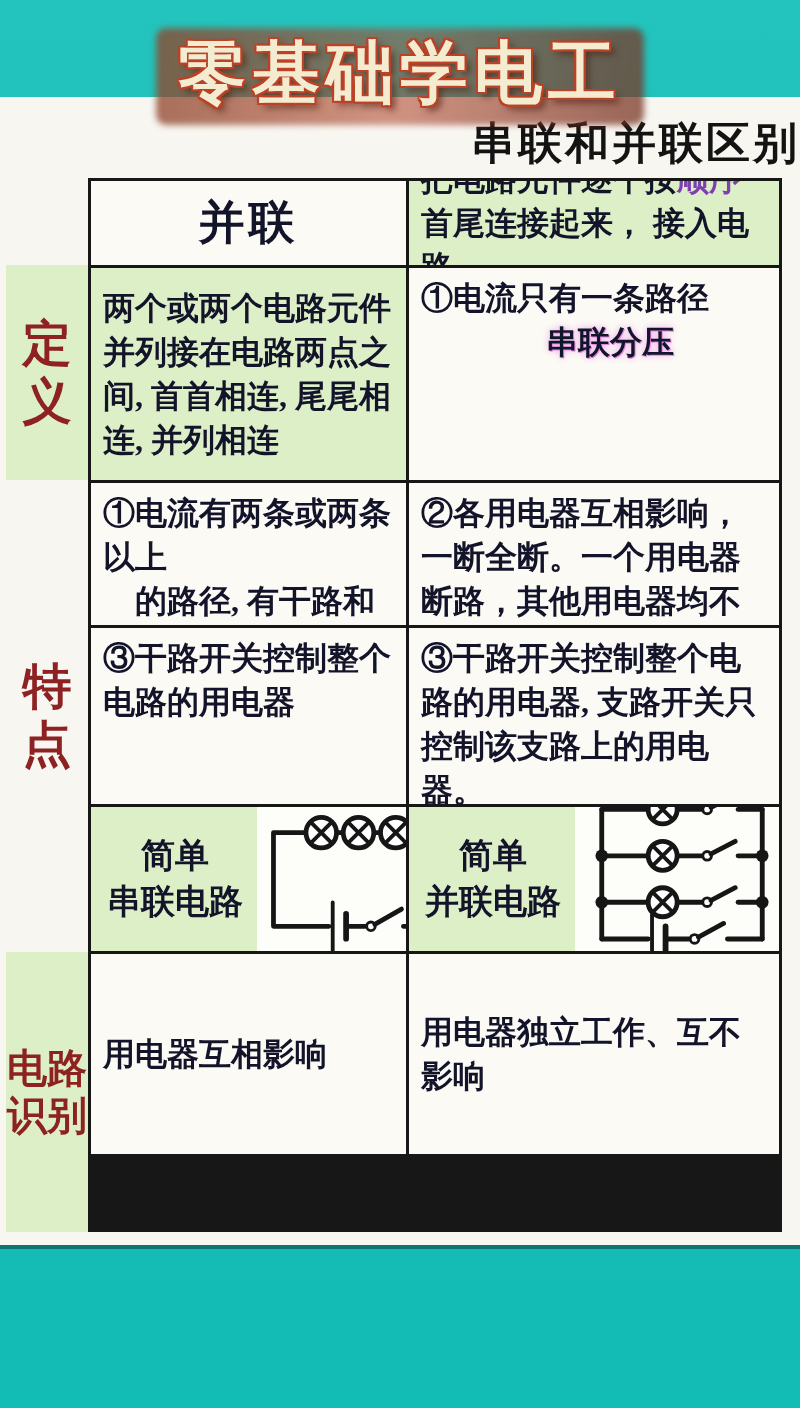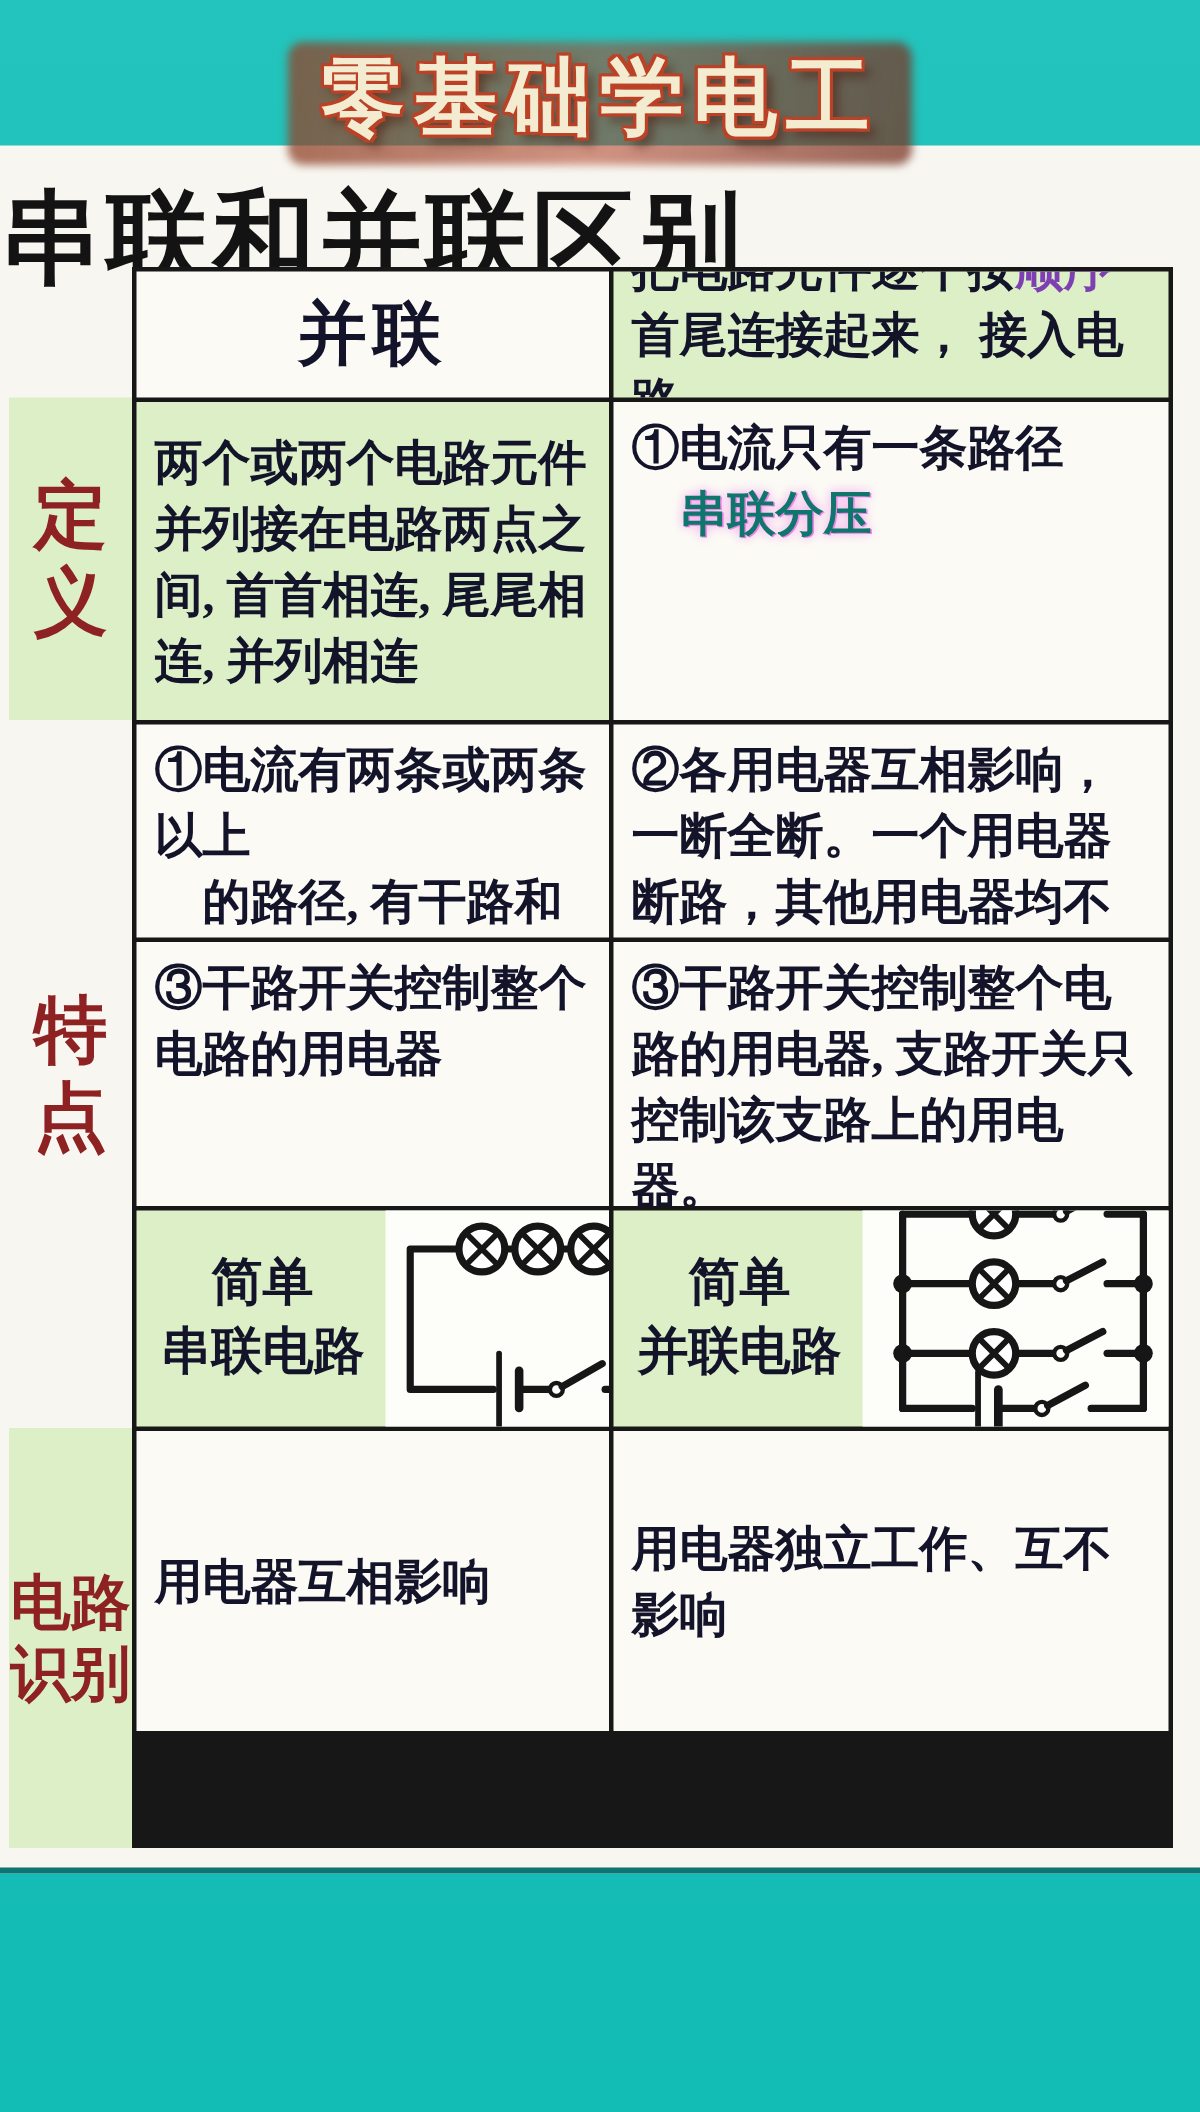--- a/index.html
+++ b/index.html
@@ -18,30 +18,30 @@
   }
   .banner-inner{
     position:relative;display:inline-block;padding:4px 18px 8px;
   }
   .banner-inner::before{
     content:"";position:absolute;inset:4px -4px 2px -4px;border-radius:10px;
     background:linear-gradient(100deg,rgba(143,70,44,.78),rgba(178,66,40,.55),rgba(120,52,36,.75));
     filter:blur(3px);
   }
   .banner-text{
-    position:relative;font-size:56px;font-weight:bold;letter-spacing:6px;color:#f4ecd0;
+    position:relative;font-size:68px;font-weight:bold;letter-spacing:6px;color:#f4ecd0;
     text-shadow:
       2px 0 0 #bb4227,-2px 0 0 #bb4227,0 2px 0 #bb4227,0 -2px 0 #bb4227,
       2px 2px 0 #bb4227,-2px -2px 0 #bb4227,2px -2px 0 #bb4227,-2px 2px 0 #bb4227,
       5px 5px 7px rgba(70,25,12,.65);
   }
   
   .heading{
-    position:absolute;top:114px;left:0;width:800px;text-align:left;
-    font-size:68px;font-weight:bold;color:#131313;letter-spacing:3px;z-index:2;
+    position:absolute;top:114px;left:0;width:800px;text-align:right;
+    font-size:44px;font-weight:bold;color:#131313;letter-spacing:3px;z-index:2;
   }
   
   .strip{position:absolute;left:6px;width:82px;display:flex;flex-direction:column;
     align-items:center;justify-content:center;z-index:1;}
   .strip-def{top:265px;height:215px;background:#dcefc6;}
   .strip-feat{top:480px;height:472px;}
   .strip-circ{top:952px;height:280px;background:#dcefc6;}
   .rlabel{color:#8e2121;font-weight:bold;line-height:1.18;text-align:center;}
   .rlabel-big{font-size:49px;}
   .rlabel-mid{font-size:40px;}
@@ -52,21 +52,21 @@
     grid-template-rows:84px 212px 142px 176px 144px 200px 72px;
     gap:3px;padding:3px;background:#171717;box-sizing:border-box;z-index:2;
   }
   .cell{overflow:hidden;box-sizing:border-box;color:#13142a;font-weight:bold;
     font-size:32px;line-height:1.38;padding:8px 12px;}
   .c-white{background:#fbfaf5;}
   .c-green{background:#dcefc6;}
   .c-header{display:flex;align-items:center;justify-content:center;
     font-size:46px;letter-spacing:4px;padding:0;}
   .c-center{display:flex;flex-direction:column;justify-content:center;}
-  .hl-magenta{color:#0f766e;text-shadow:0 0 7px #f096e8,1px 1px 0 #e87ae0;}
+  .hl-magenta{color:#0f172a;text-shadow:0 0 7px #f096e8,1px 1px 0 #e87ae0;text-align:center;}
   .hl-purple{color:#7d3fb2;}
   .indent1{padding-left:32px;}
   .c-bottom{display:flex;align-items:center;padding-top:0;padding-bottom:0;}
   
   .c-circuit{display:flex;align-items:center;gap:10px;padding:1px 8px;}
   .circ-label{flex:0 0 auto;text-align:center;font-size:34px;line-height:1.35;
     color:#13142a;font-weight:bold;margin:0 4px 0 8px;}
   .diagram-box{background:#fdfdf9;border-radius:8px;padding:5px;flex:0 0 auto;
     display:flex;align-items:center;justify-content:center;}
   svg{display:block;}

